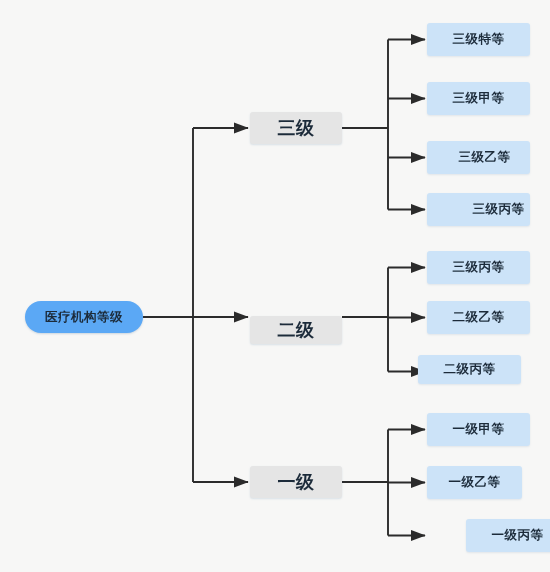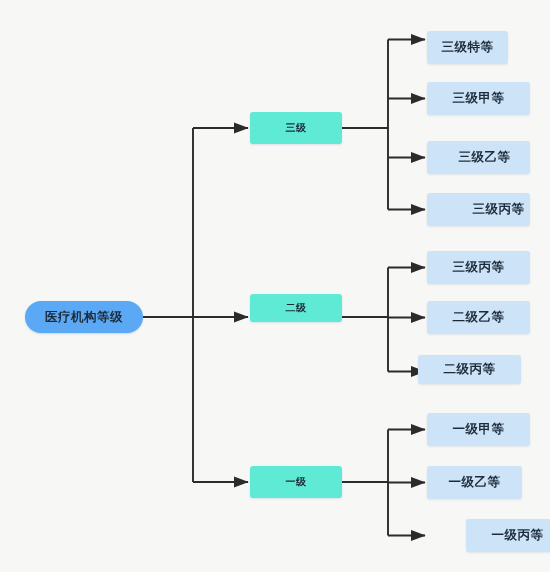--- a/index.html
+++ b/index.html
@@ -32,22 +32,22 @@
     letter-spacing: 0.5px;
     white-space: nowrap;
   }
   .node.root {
     background: #5ba8f5;
     border-radius: 4px;
     font-size: 12.5px;
     box-shadow: 0 1px 2px rgba(80,120,160,0.25);
   }
   .node.level2 {
-    background: #5eead4;
-    font-size: 10px;
+    background: #e5e5e5;
+    font-size: 18px;
     box-shadow: 0 1px 2px rgba(80,120,160,0.18);
   }
   .node.level3 {
     background: #cce3f8;
     font-size: 12.5px;
     box-shadow: 0 1px 2px rgba(120,150,175,0.18);
   }
 </style>
 </head>
 <body>
@@ -79,25 +79,25 @@
         <path d="M342,482 L388,482" fill="none" stroke="#2b2b2b" stroke-width="1.9" stroke-linecap="butt"></path>
         <path d="M388,429.5 L388,535.5" fill="none" stroke="#2b2b2b" stroke-width="1.9" stroke-linecap="butt"></path>
         <path d="M388,429.5 L425,429.5" fill="none" stroke="#2b2b2b" stroke-width="1.9" stroke-linecap="butt" marker-end="url(#arrow)"></path>
         <path d="M388,482.5 L425,482.5" fill="none" stroke="#2b2b2b" stroke-width="1.9" stroke-linecap="butt" marker-end="url(#arrow)"></path>
         <path d="M388,535.5 L425,535.5" fill="none" stroke="#2b2b2b" stroke-width="1.9" stroke-linecap="butt" marker-end="url(#arrow)"></path>
       </g>
   </svg>
   <div id="nodes">
       <div class="node root" style="left: 25px; top: 301px; width: 118px; height: 32px; border-radius: 16px;">医疗机构等级</div>
       <div class="node level2" style="left: 250px; top: 112px; width: 92px; height: 32px;">三级</div>
-      <div class="node level3" style="left: 427px; top: 23px; width: 81px; height: 33px; margin-top: 8px;">三级特等</div>
+      <div class="node level3" style="left: 427px; top: 23px; width: 103px; height: 33px;">三级特等</div>
       <div class="node level3" style="left: 427px; top: 82px; width: 103px; height: 33px; text-align: right;">三级甲等</div>
       <div class="node level3" style="left: 427px; top: 141px; width: 103px; height: 33px; padding-left: 12px;">三级乙等</div>
       <div class="node level3" style="left: 427px; top: 193px; width: 103px; height: 33px; padding-left: 40px;">三级丙等</div>
-      <div class="node level2" style="left: 250px; top: 294px; width: 92px; height: 28px;">二级</div>
+      <div class="node level2" style="left: 250px; top: 316px; width: 92px; height: 28px;">二级</div>
       <div class="node level3" style="left: 427px; top: 251px; width: 103px; height: 33px;">三级丙等</div>
       <div class="node level3" style="left: 427px; top: 301px; width: 103px; height: 33px;">二级乙等</div>
       <div class="node level3" style="left: 418px; top: 355px; width: 103px; height: 29px;">二级丙等</div>
       <div class="node level2" style="left: 250px; top: 466px; width: 92px; height: 32px;">一级</div>
       <div class="node level3" style="left: 427px; top: 413px; width: 103px; height: 33px;">一级甲等</div>
       <div class="node level3" style="left: 427px; top: 466px; width: 95px; height: 33px;">一级乙等</div>
       <div class="node level3" style="left: 427px; top: 519px; width: 103px; height: 33px; margin-left: 39px;">一级丙等</div>
     </div>
 </div>
 

